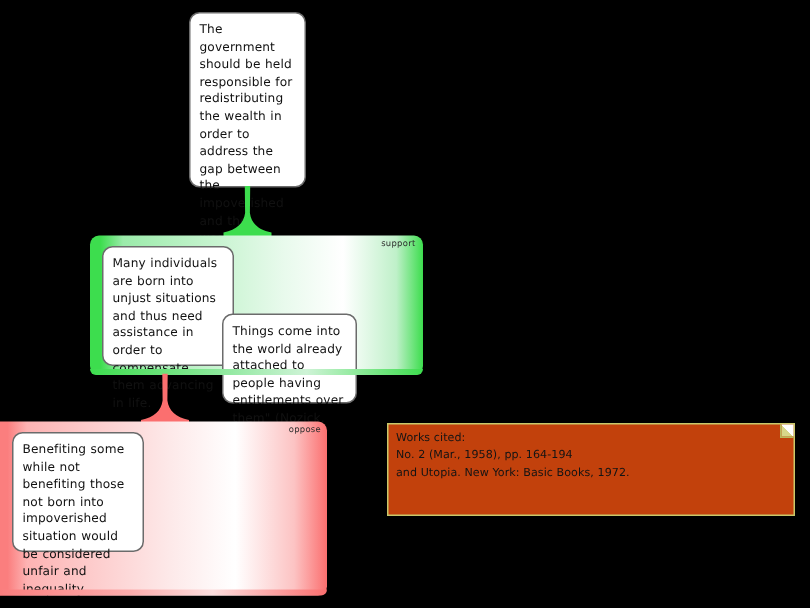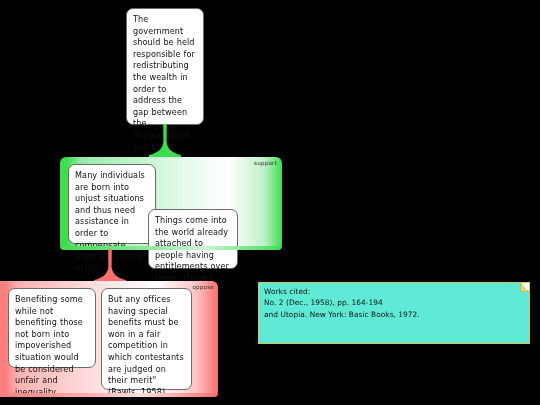--- a/index.html
+++ b/index.html
@@ -164,21 +164,21 @@
     height: 35px;
   }
 
   
   #works-cited {
     position: absolute;
     left: 258px;
     top: 282px;
     width: 272px;
     height: 62px;
-    background: #5eead4;
+    background: #c2410c;
     border: 1px solid #c9c96a;
     box-sizing: border-box;
     padding: 3px 6px 3px 5px;
     font-size: 7.4px;
     line-height: 11.4px;
     color: #141414;
     letter-spacing: 0.05px;
   }
   #works-cited .fold {
     position: absolute;
@@ -224,23 +224,22 @@
     <svg width="34" height="35" viewBox="0 0 34 35" xmlns="http://www.w3.org/2000/svg">
       <path d="M15.2 0 L18.8 0 L18.6 18 C19.6 25 24 29 33 31 L33 35 L1 35 L1 31 C10 29 14.4 25 15.4 18 Z" fill="#fb6f6f"></path>
     </svg>
   </div>
 
   <div id="oppose-panel">
     <span class="panel-tag">oppose</span>
 
     <div class="card" id="oppose-card-1">Benefiting some while not benefiting those not born into impoverished situation would be considered unfair and inequality.</div>
 
-    <div class="card" id="oppose-card-2">But any offices having special benefits must be won in a fair competition in which contestants are judged on their merit" (Rawls, 1958)</div>
   </div>
 
   <div id="works-cited">
     <span class="fold"></span>
     <span class="wc-title">Works cited:</span>
-    <span class="wc-line">No. 2 (Dec., 1958), pp. 164-194</span>
+    <span class="wc-line">No. 2 (Mar., 1958), pp. 164-194</span>
     <span class="wc-line">and Utopia. New York: Basic Books, 1972.</span>
   </div>
 
 </div>
 
 </body></html>

